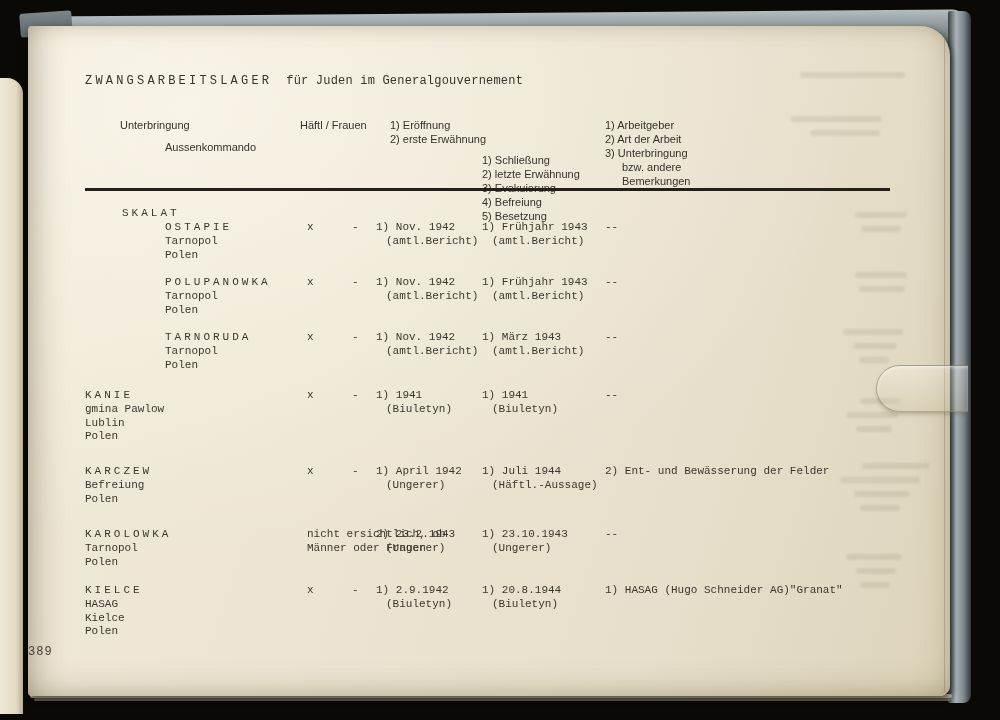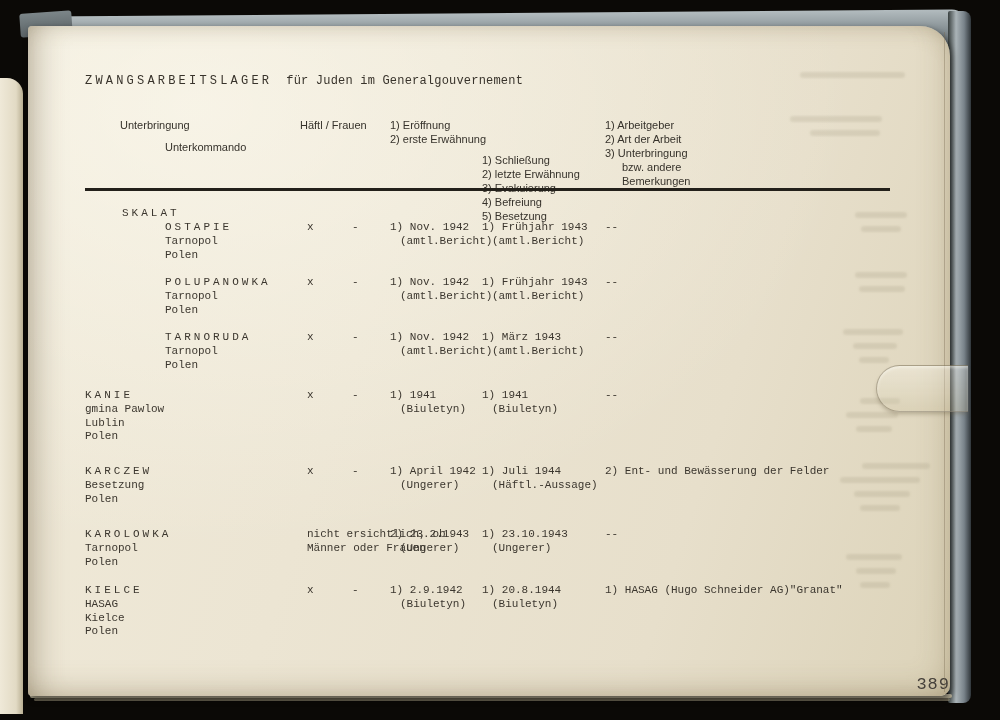--- a/index.html
+++ b/index.html
@@ -59,25 +59,25 @@
 
   
   .trow{position:absolute;left:0;width:100%;font-size:11px;color:var(--ink);}
   .rline{line-height:13.8px;white-space:nowrap;}
   .rcol{position:absolute;top:0;}
   .gname{position:absolute;left:94px;letter-spacing:3px;line-height:13.8px;text-align:center;}
   .cname{left:57px;} .cname.ind{left:137px;}
   .campname{letter-spacing:3px;}
   .cmen{position:absolute;left:279px;top:0;line-height:13.8px;}
   .cwomen{position:absolute;left:324px;top:0;line-height:13.8px;}
-  .cnote{left:279px;} .copen{left:362px;} .cclose{left:454px;} .cemp{left:577px;width:344px;}
+  .cnote{left:279px;} .copen{left:348px;} .cclose{left:454px;} .cemp{left:577px;width:344px;}
   .pind{padding-left:10px;}
 
-  .pagenum{position:absolute;left:0;top:649px;width:100%;text-align:right;
-    font-size:17px;letter-spacing:1px;color:#45403a;}
+  .pagenum{position:absolute;left:0;top:619px;width:100%;text-align:left;
+    font-size:12px;letter-spacing:1px;color:#45403a;}
 
   
   .tab{position:absolute;left:848px;top:339px;width:92px;height:47px;
     border:1.5px solid rgba(110,98,76,.45);border-right:none;
     border-radius:24px 0 0 24px;
     background:linear-gradient(rgba(255,255,248,.30), rgba(205,194,162,.28));
     box-shadow:0 3px 4px -1px rgba(95,82,58,.35), inset 0 2px 3px rgba(255,255,250,.4);}
 
   
   .bleed{position:absolute;opacity:.55;}
@@ -96,21 +96,21 @@
   <div class="under-pages2"></div>
 
   <div class="page">
     <div class="title-row">
       <span class="title-main">ZWANGSARBEITSLAGER</span><span class="title-sub">für Juden im Generalgouvernement</span>
     </div>
 
     <div class="thead">
       <div class="hcol hc1">
         <div class="hline">Unterbringung</div>
-        <div class="hline under">Unterkommando</div>
+        <div class="hline under">Aussenkommando</div>
       </div>
       <div class="hcol hc2">Häftl / Frauen</div>
       <div class="hcol hc3">
           <div class="hline">1) Eröffnung</div>
           <div class="hline">2) erste Erwähnung</div>
         </div>
       <div class="hcol hc4">
           <div class="hline">1) Schließung</div>
           <div class="hline">2) letzte Erwähnung</div>
           <div class="hline">3) Evakuierung</div>
@@ -209,21 +209,21 @@
             <div class="rline">1) 1941</div>
             <div class="rline pind">(Biuletyn)</div>
           </div>
           <div class="rcol cemp">
             <div class="rline">--</div>
           </div>
         </div>
         <div class="trow" style="top: 439px;">
           <div class="rcol cname">
             <div class="rline campname">KARCZEW</div>
-            <div class="rline">Besetzung</div>
+            <div class="rline">Befreiung</div>
             <div class="rline">Polen</div>
           </div>
           <span class="cmen">x</span>
           <span class="cwomen">-</span>
           <div class="rcol copen">
             <div class="rline">1) April 1942</div>
             <div class="rline pind">(Ungerer)</div>
           </div>
           <div class="rcol cclose">
             <div class="rline">1) Juli 1944</div>

